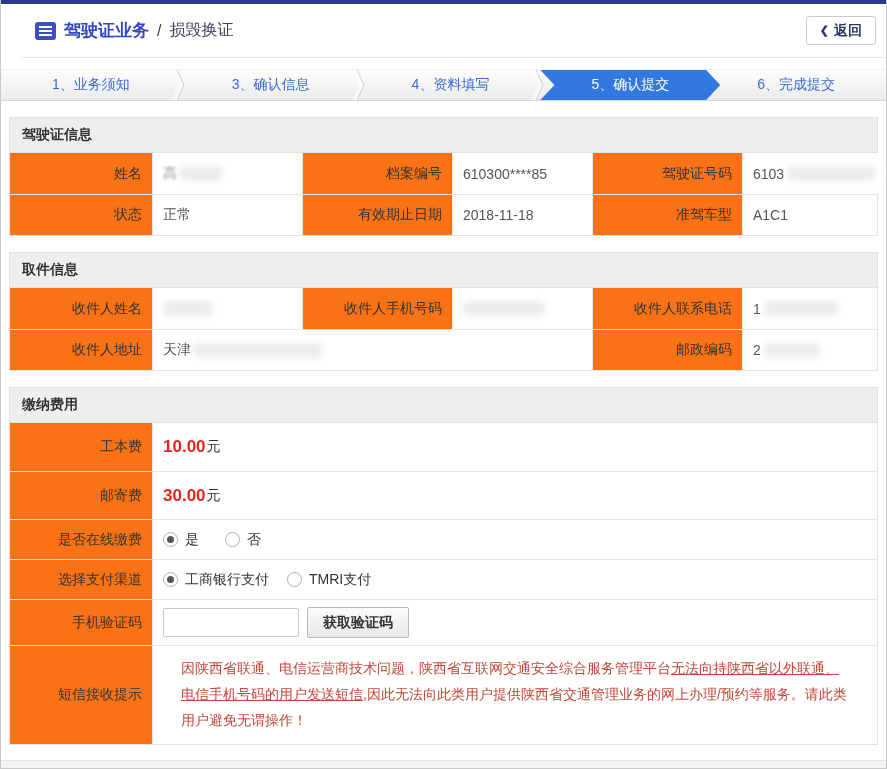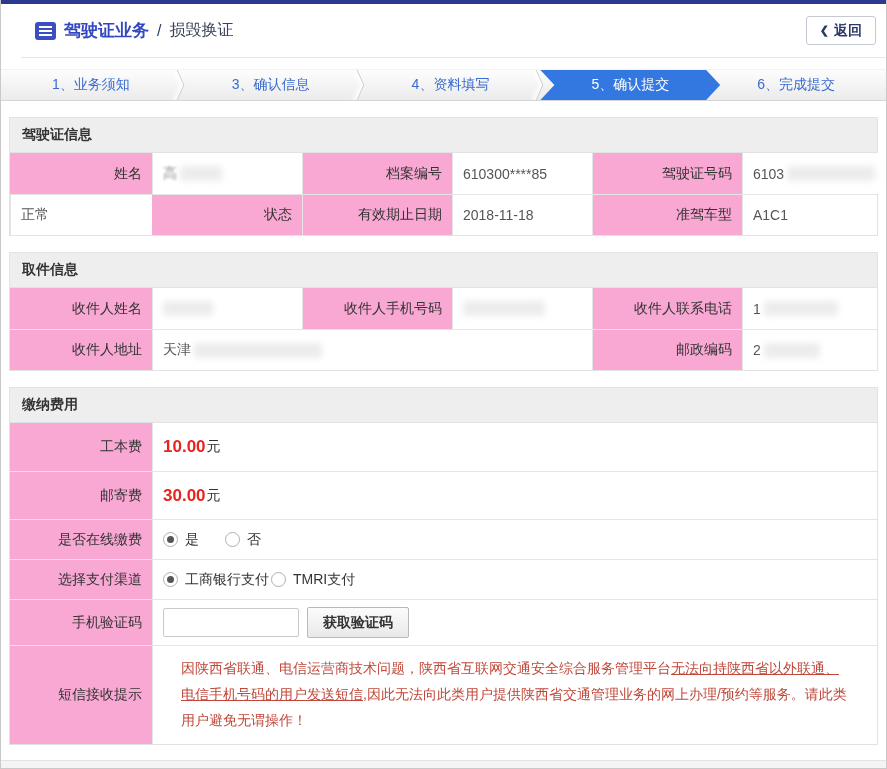--- a/index.html
+++ b/index.html
@@ -37,21 +37,21 @@
 
   
   .section { margin: 16px 8px 0 8px; border: 1px solid #e2e2e2; }
   .section-header { background: #eeeeee; border-bottom: 1px solid #e2e2e2; padding: 8px 12px; font-weight: bold; color: #333; font-size: 14px; }
   .grid6 { display: grid; grid-template-columns: 142px 150px 150px 140px 150px 1fr; }
   .grid4 { display: grid; grid-template-columns: 142px 440px 150px 1fr; }
   .grid2 { display: grid; grid-template-columns: 142px 1fr; }
   .cell { min-height: 41px; display: flex; align-items: center; padding: 0 10px; border-left: 1px solid #e5e5e5; font-size: 14px; }
   .cell.first { border-left: none; }
   .row + .row .cell, .row ~ .row .cell { border-top: 1px solid #e5e5e5; }
-  .label-cell { background: #f9a8d4; justify-content: flex-end; color: #333; text-align: right; }
+  .label-cell { background: #f97316; justify-content: flex-end; color: #333; text-align: right; }
   .value-cell { color: #555; background: #fff; }
 
   .fuzzy { filter: blur(1.3px); color: #8d8d8d; }
   .blur-block { display: inline-block; height: 15px; border-radius: 3px; background: #ececec; filter: blur(3px);
       vertical-align: middle; margin-left: 3px; }
 
   
   .fee-cell { min-height: 48px; }
   .fee-amount { font-size: 17px; font-weight: bold; color: #e8241f; }
   .fee-unit { font-size: 14px; color: #333; margin-left: 1px; }
@@ -122,22 +122,22 @@
         </div>
       <div class="cell label-cell">档案编号</div>
       <div class="cell value-cell">610300****85</div>
       <div class="cell label-cell">驾驶证号码</div>
       <div class="cell value-cell">
           <span>6103</span>
           <span class="blur-block" style="width:88px"></span>
         </div>
     </div>
     <div class="grid6 row">
+      <div class="cell label-cell first">状态</div>
       <div class="cell value-cell">正常</div>
-      <div class="cell label-cell first">状态</div>
       <div class="cell label-cell">有效期止日期</div>
       <div class="cell value-cell">2018-11-18</div>
       <div class="cell label-cell">准驾车型</div>
       <div class="cell value-cell">A1C1</div>
     </div>
   </div>
 
   <div class="section">
     <div class="section-header">取件信息</div>
     <div class="grid6 row">
@@ -200,21 +200,21 @@
               <span class="radio"></span>
               <span>否</span>
             </span>
         </div>
       </div>
     </div>
 
     <div class="grid2 row">
       <div class="cell label-cell first radio-cell">选择支付渠道</div>
       <div class="cell value-cell radio-cell">
-        <div class="radio-group" style="gap:2px">
+        <div class="radio-group" style="gap:18px">
           <span class="radio-option">
               <span class="radio checked"></span>
               <span>工商银行支付</span>
             </span>
           <span class="radio-option">
               <span class="radio"></span>
               <span>TMRI支付</span>
             </span>
         </div>
       </div>

